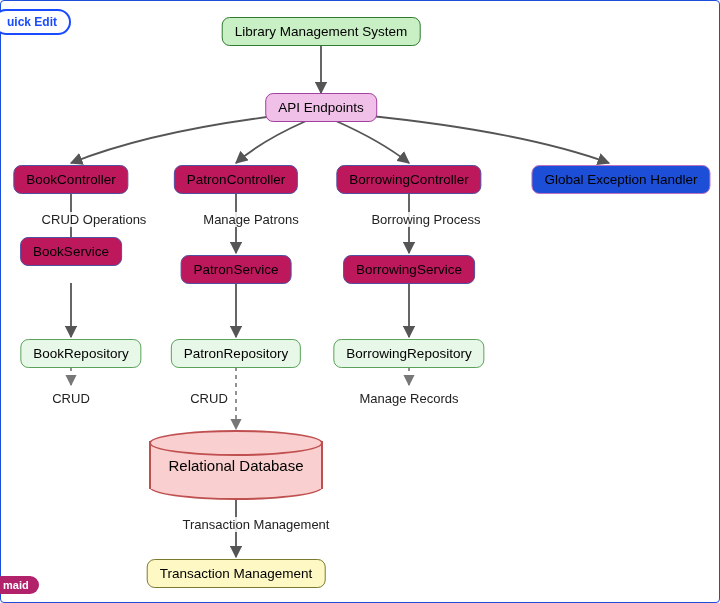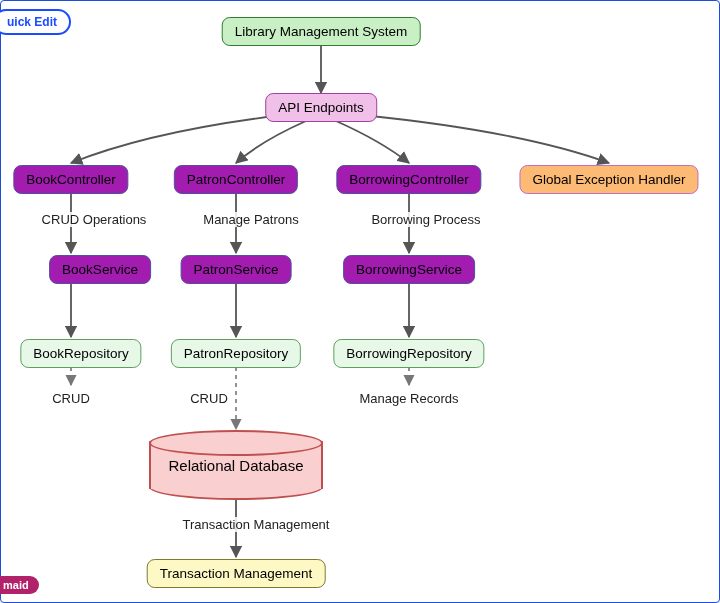--- a/index.html
+++ b/index.html
@@ -54,22 +54,22 @@
     font-size: 13.5px;
     text-align: right;
     white-space: nowrap;
     transform: translateX(-50%);
     background: #fff;
     z-index: 3;
   }
   .n-green  { background: #c8f0c4; border-color: #2f7a2f; }
   .n-lgreen { background: #e8f8e8; border-color: #5aa25a; }
   .n-pink   { background: #f0c0e8; border-color: #a040a0; }
-  .n-lpink  { background: #fdba74; border-color: #c070c0; }
-  .n-lav    { background: #a21caf; border-color: #5050a0; }
+  .n-lpink  { background: #1d4ed8; border-color: #c070c0; margin-left: 12px; }
+  .n-lav    { background: #be185d; border-color: #5050a0; }
   .n-yellow { background: #fdf8c4; border-color: #7a7a2f; }
   
   .cyl {
     position: absolute;
     transform: translateX(-50%);
     z-index: 3;
   }
   .cyl-body {
     width: 170px;
     height: 48px;
@@ -171,21 +171,21 @@
 
   <div class="node n-green" style="left:320px; top:16px;">Library Management System</div>
 
   <div class="node n-pink" style="left:320px; top:92px;">API Endpoints</div>
 
   <div class="node n-lav" style="left:70px; top:164px;">BookController</div>
   <div class="node n-lav" style="left:235px; top:164px;">PatronController</div>
   <div class="node n-lav" style="left:408px; top:164px;">BorrowingController</div>
   <div class="node n-lpink" style="left:608px; top:164px;">Global Exception Handler</div>
 
-  <div class="node n-lav" style="left:70px; top:254px;margin-left:29px;">BookService</div>
+  <div class="node n-lav" style="left:70px; top:236px;">BookService</div>
   <div class="node n-lav" style="left:235px; top:254px;">PatronService</div>
   <div class="node n-lav" style="left:408px; top:254px;">BorrowingService</div>
 
   <div class="node n-lgreen" style="left:80px; top:338px;">BookRepository</div>
   <div class="node n-lgreen" style="left:235px; top:338px;">PatronRepository</div>
   <div class="node n-lgreen" style="left:408px; top:338px;">BorrowingRepository</div>
 
   <div class="cyl" style="left:235px; top:440px;">
     <div class="cyl-body">
       <div class="cyl-top"></div>

